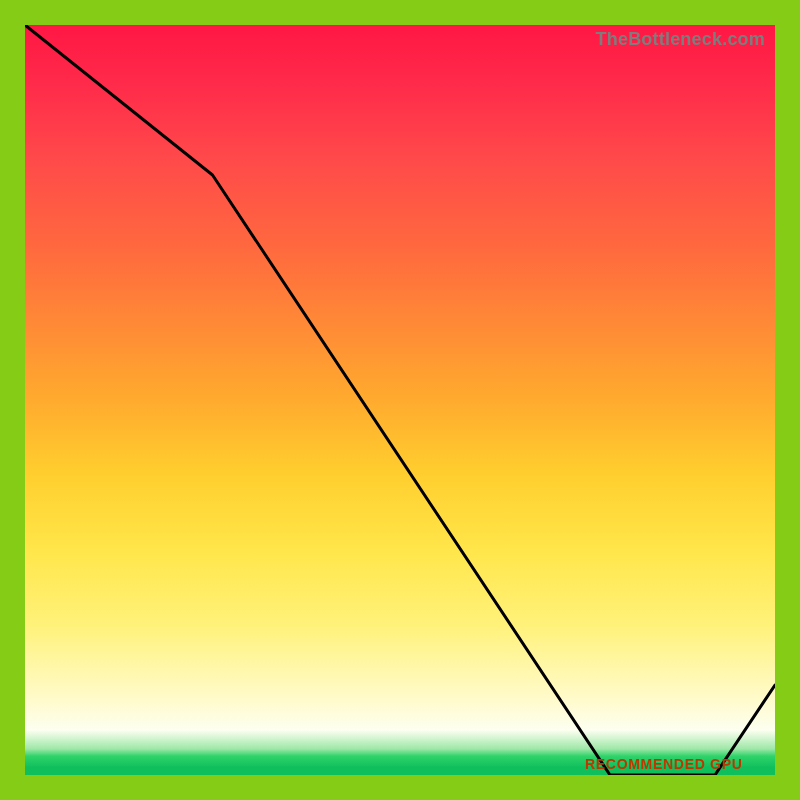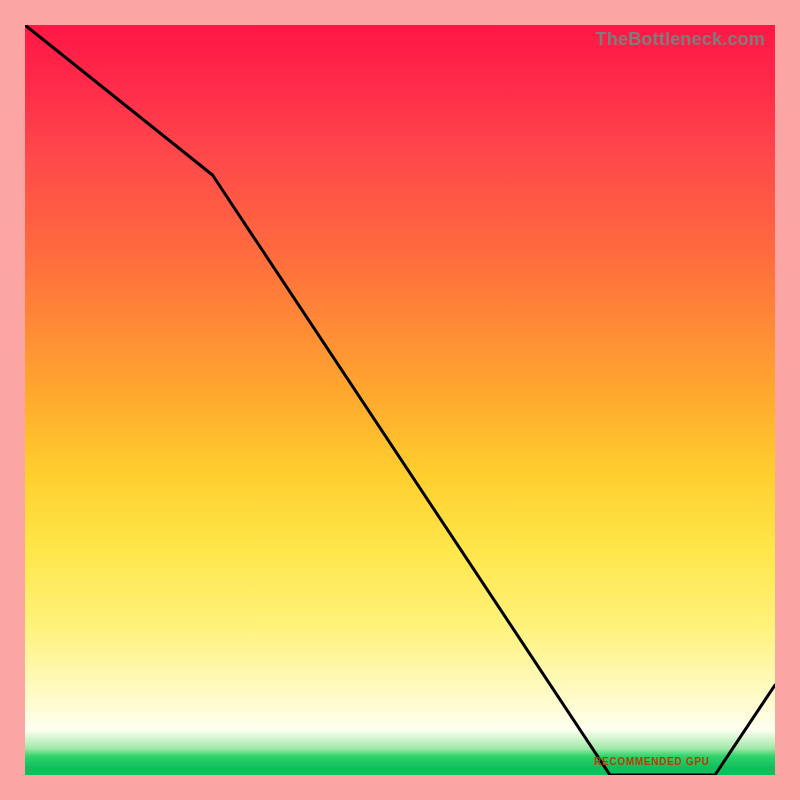--- a/index.html
+++ b/index.html
@@ -8,21 +8,21 @@
     width: 800px;
     height: 800px;
     background: #000;
     overflow: hidden;
     font-family: Arial, Helvetica, sans-serif;
   }
   .frame {
     position: relative;
     width: 800px;
     height: 800px;
-    background: #fca5a5;
+    background: #84cc16;
   }
   .plot-area {
     position: absolute;
     left: 25px;
     top: 25px;
     width: 750px;
     height: 750px;
     
     background: linear-gradient(
       to bottom,
@@ -55,26 +55,25 @@
   }
   svg.curve {
     position: absolute;
     inset: 0;
     width: 100%;
     height: 100%;
   }
   .bottom-label {
     position: absolute;
     color: #b83a00;
-    font-size: 10px;
+    font-size: 14px;
     font-weight: 700;
     letter-spacing: 0.7px;
     white-space: nowrap;
     text-transform: uppercase;
-    margin-left: 9px;
   }
 </style>
 </head>
 <body>
 
 <div class="frame">
 
   <div class="plot-area">
 
     <div class="watermark">TheBottleneck.com</div>

